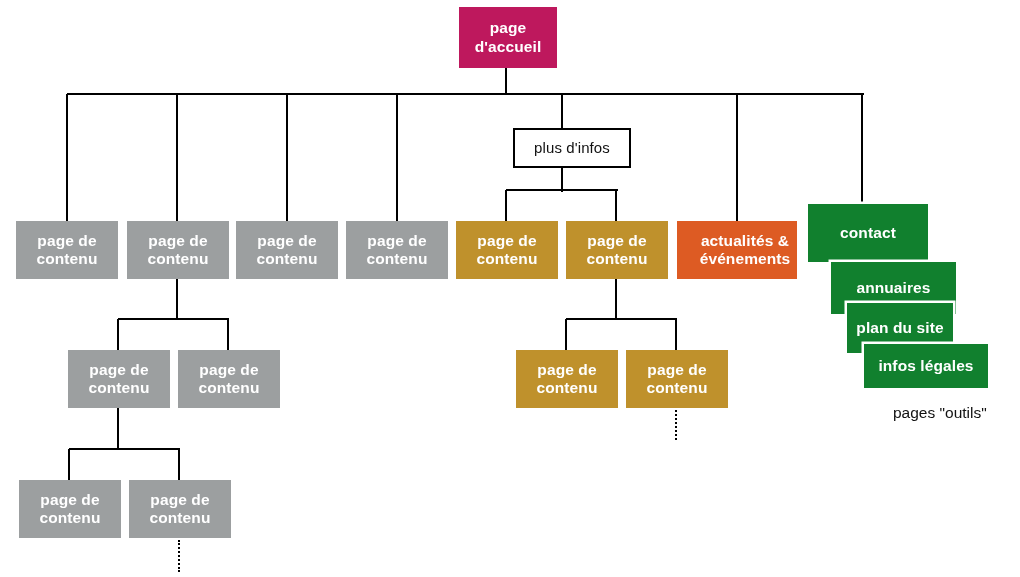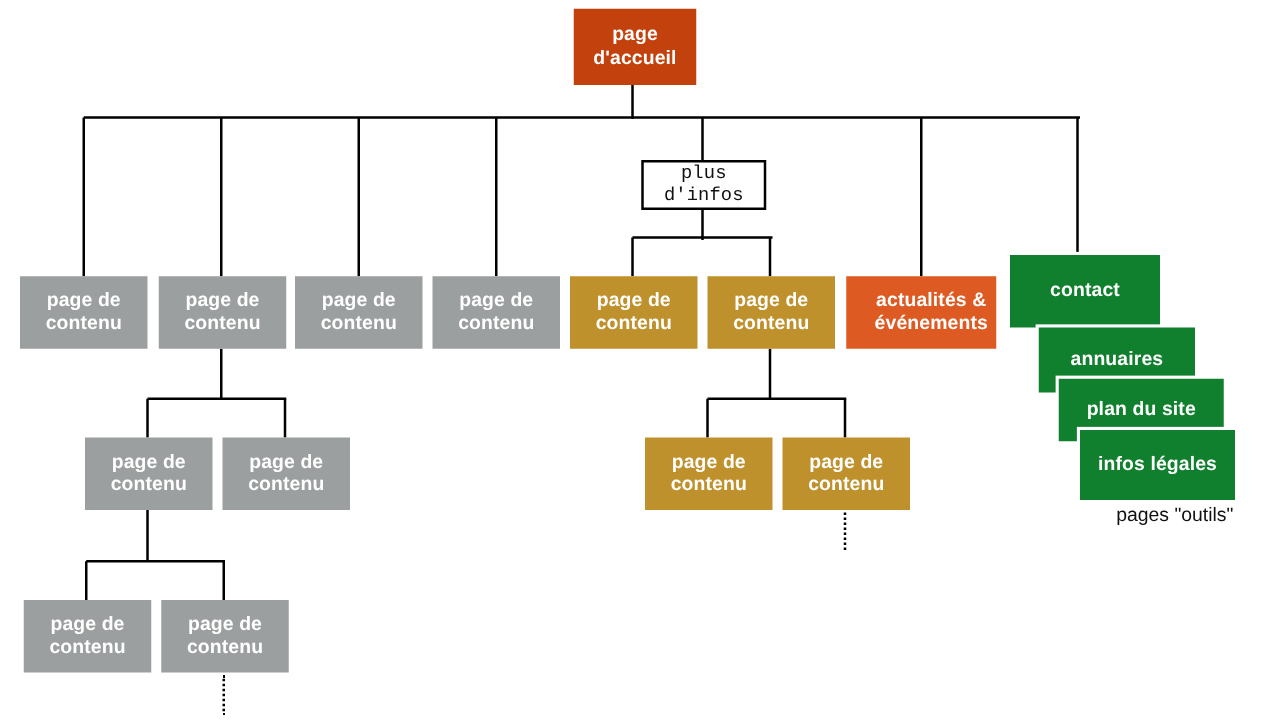--- a/index.html
+++ b/index.html
@@ -24,21 +24,21 @@
     align-items: center;
     justify-content: center;
     text-align: center;
     line-height: 1.18;
     font-size: 15.5px;
     font-weight: bold;
     color: #ffffff;
     white-space: pre-line;
     letter-spacing: 0.1px;
   }
-  .node.home      { background: #c2410c; }
+  .node.home      { background: #be185d; }
   .node.gray      { background: #9c9fa0; }
   .node.gold      { background: #bf912c; }
   .node.orange    { background: #dd5b23; }
   .node.green     { background: #11802e; }
   .node.plain {
     background: #ffffff;
     color: #111111;
     border: 2.2px solid #000000;
     font-weight: normal;
     font-size: 15px;
@@ -92,39 +92,39 @@
       <div class="edge v" style="left: 116.8px; top: 408px; height: 41px;"></div>
       <div class="edge h" style="left: 69px; top: 447.8px; width: 111px;"></div>
       <div class="edge v" style="left: 67.8px; top: 449px; height: 31px;"></div>
       <div class="edge v" style="left: 177.8px; top: 449px; height: 31px;"></div>
       <div class="edge dotted" style="left: 674.7px; top: 410px; height: 30px;"></div>
       <div class="edge dotted" style="left: 177.7px; top: 540px; height: 32px;"></div>
     </div>
   <div id="nodes-layer">
       <div class="node home" style="left: 459px; top: 7px; width: 98px; height: 61px;">page
 d'accueil</div>
-      <div class="node plain" style="left: 513px; top: 128px; width: 100px; height: 40px; font-family: Liberation Mono, monospace;">plus d'infos</div>
+      <div class="node plain" style="left: 513px; top: 128px; width: 118px; height: 40px;">plus d'infos</div>
       <div class="node gray" style="left: 16px; top: 221px; width: 102px; height: 58px;">page de
 contenu</div>
       <div class="node gray" style="left: 127px; top: 221px; width: 102px; height: 58px;">page de
 contenu</div>
       <div class="node gray" style="left: 236px; top: 221px; width: 102px; height: 58px;">page de
 contenu</div>
       <div class="node gray" style="left: 346px; top: 221px; width: 102px; height: 58px;">page de
 contenu</div>
       <div class="node gold" style="left: 456px; top: 221px; width: 102px; height: 58px;">page de
 contenu</div>
       <div class="node gold" style="left: 566px; top: 221px; width: 102px; height: 58px;">page de
 contenu</div>
       <div class="node orange" style="left: 677px; top: 221px; width: 120px; height: 58px; padding-left: 16px;">actualités &amp;
 événements</div>
       <div class="node green" style="left: 808px; top: 204px; width: 120px; height: 58px;">contact</div>
       <div class="node green" style="left: 831px; top: 262px; width: 125px; height: 52px;">annuaires</div>
-      <div class="node green" style="left: 847px; top: 303px; width: 132px; height: 50px;">plan du site</div>
-      <div class="node green" style="left: 864px; top: 344px; width: 124px; height: 56px;">infos légales</div>
+      <div class="node green" style="left: 847px; top: 303px; width: 106px; height: 50px;">plan du site</div>
+      <div class="node green" style="left: 864px; top: 344px; width: 124px; height: 44px;">infos légales</div>
       <div class="node gray" style="left: 68px; top: 350px; width: 102px; height: 58px;">page de
 contenu</div>
       <div class="node gray" style="left: 178px; top: 350px; width: 102px; height: 58px;">page de
 contenu</div>
       <div class="node gold" style="left: 516px; top: 350px; width: 102px; height: 58px;">page de
 contenu</div>
       <div class="node gold" style="left: 626px; top: 350px; width: 102px; height: 58px;">page de
 contenu</div>
       <div class="node gray" style="left: 19px; top: 480px; width: 102px; height: 58px;">page de
 contenu</div>

